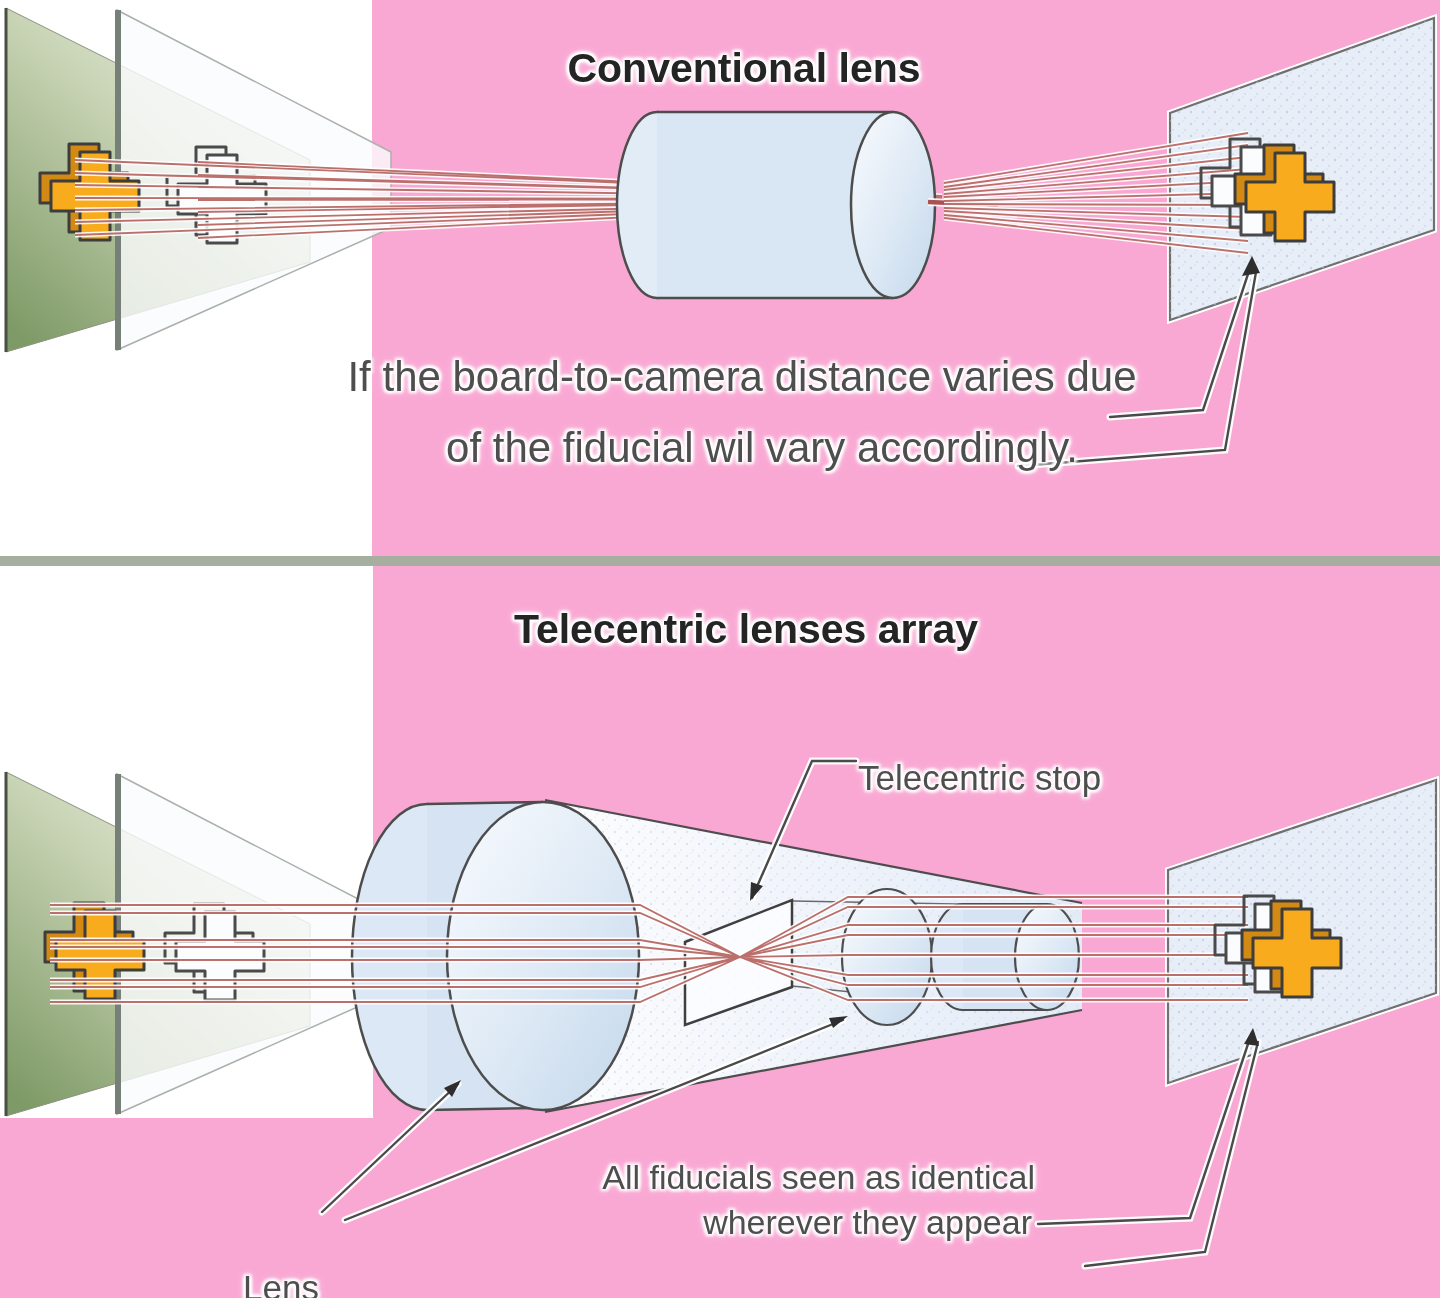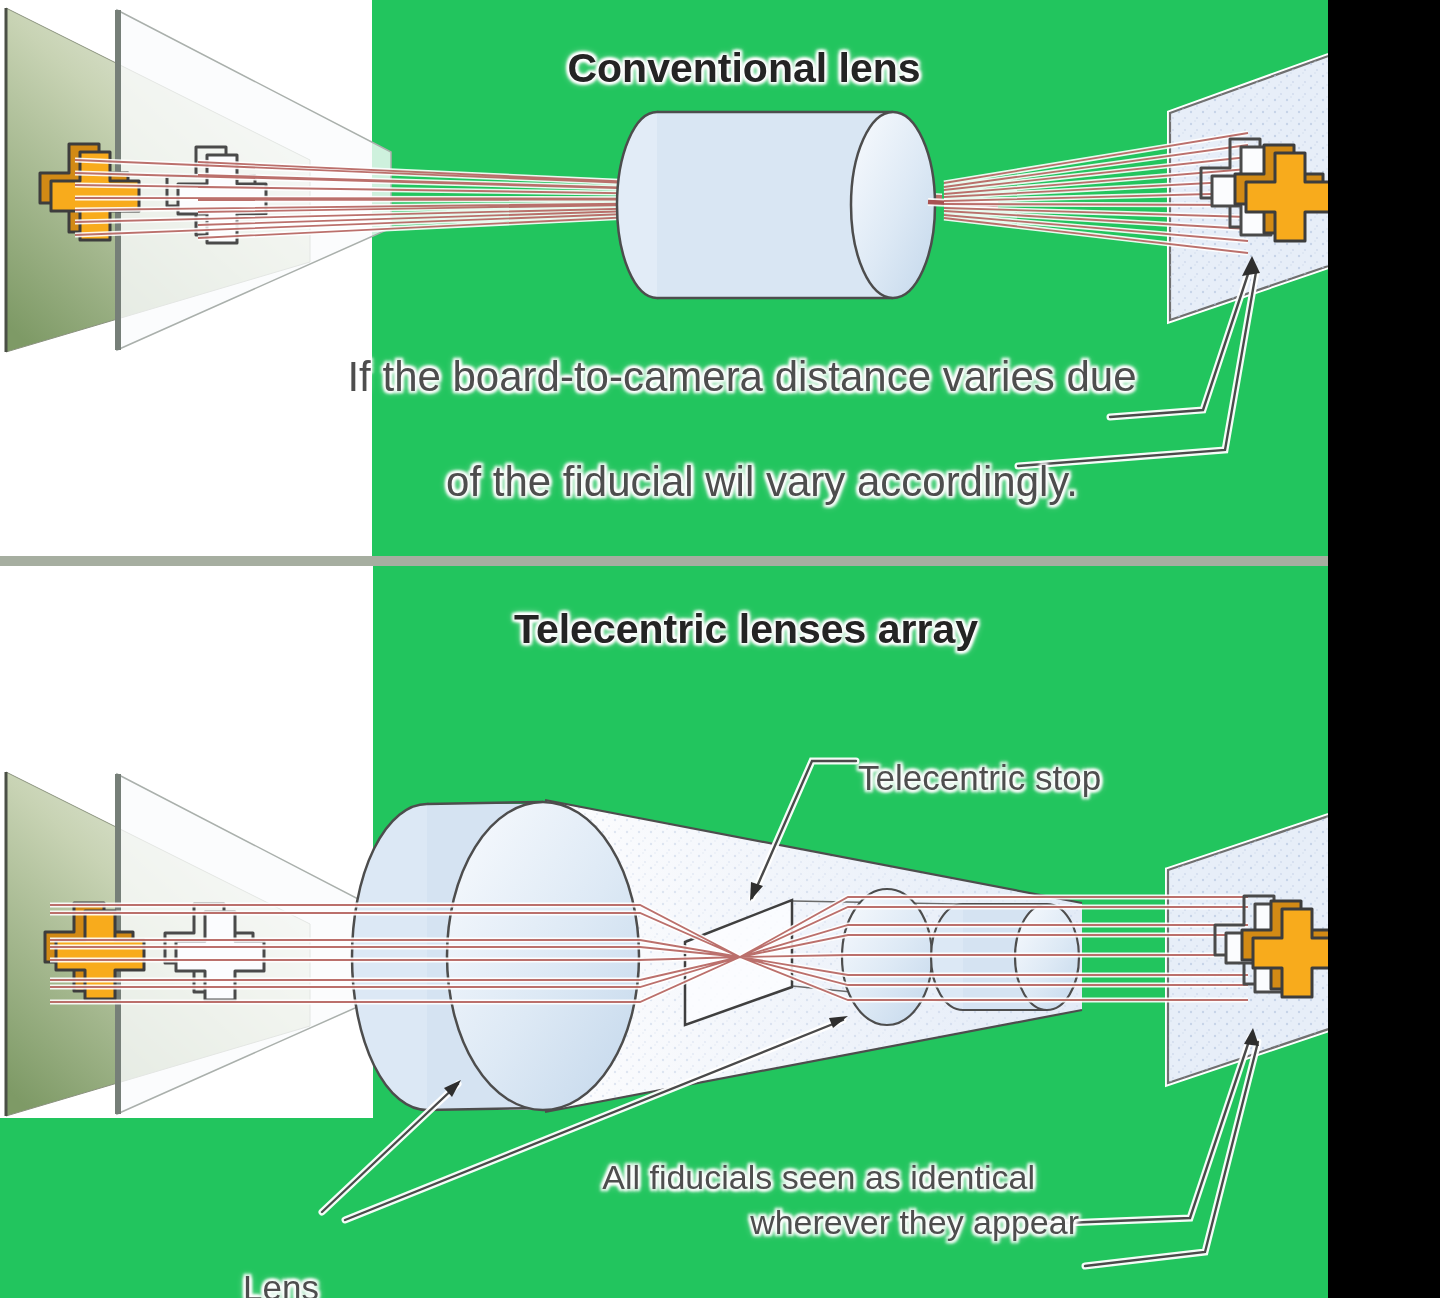--- a/index.html
+++ b/index.html
@@ -1,16 +1,16 @@
 <!DOCTYPE html>
 <html><head>
 <meta charset="utf-8">
 <style>
   html,body{margin:0;padding:0;background:#000;}
-  #stage{position:relative;width:1328px;height:1298px;background:#22c55e;overflow:hidden;
+  #stage{position:relative;width:1440px;height:1298px;background:#f9a8d4;overflow:hidden;
          font-family:"Liberation Sans", sans-serif;}
   #diagram-svg{position:absolute;left:0;top:0;z-index:1;}
   .txt{position:absolute;z-index:2;white-space:nowrap;line-height:1.05;}
   .halo{text-shadow:0 0 5px #fff,0 0 5px #fff,-2px -2px 3px #fff,2px -2px 3px #fff,
         -2px 2px 3px #fff,2px 2px 3px #fff,0 0 9px #fff;}
   .title{font-size:41px;font-weight:700;color:#242424;transform:translateX(-50%);}
   .caption{font-size:42px;color:#4e4e4e;transform:translateX(-50%);}
   .caption-r{font-size:34px;color:#4e4e4e;transform:translateX(-100%);}
   .lbl{font-size:35px;color:#4e4e4e;margin-top:23px;}
 </style>
@@ -197,24 +197,24 @@
       <use href="#fidLeader" fill="none" stroke="#ffffff" stroke-width="7" opacity="0.95" stroke-linecap="round"></use>
       <use href="#fidLeader" fill="none" stroke="#4a4a4a" stroke-width="2.4" stroke-linecap="round"></use>
       <polygon points="1253,1028 1259,1046 1244,1044" fill="#2e2e2e"></polygon>
     </g>
   </g>
 </svg>
 
 <div class="txt title halo" style="left:744px;top:47px;">Conventional lens</div>
 
 <div class="txt caption halo" style="left:742px;top:355px;">If the board-to-camera distance varies due</div>
-<div class="txt caption halo" style="left:762px;top:460px;">of the fiducial wil vary accordingly.</div>
+<div class="txt caption halo" style="left:762px;top:426px;">of the fiducial wil vary accordingly.</div>
 
 <div class="txt title halo" style="left:746px;top:608px;">Telecentric lenses array</div>
 
 <div class="txt lbl halo" style="left:858px;top:737px;">Telecentric stop</div>
 
 <div class="txt lbl halo" style="left:243px;top:1247px;">Lens</div>
 
 <div class="txt caption-r halo" style="left:1035px;top:1160px;">All fiducials seen as identical</div>
-<div class="txt caption-r halo" style="left:1032px;top:1205px;margin-left:47px;">wherever they appear</div>
+<div class="txt caption-r halo" style="left:1032px;top:1205px;">wherever they appear</div>
 
 </div>
 
 </body></html>

